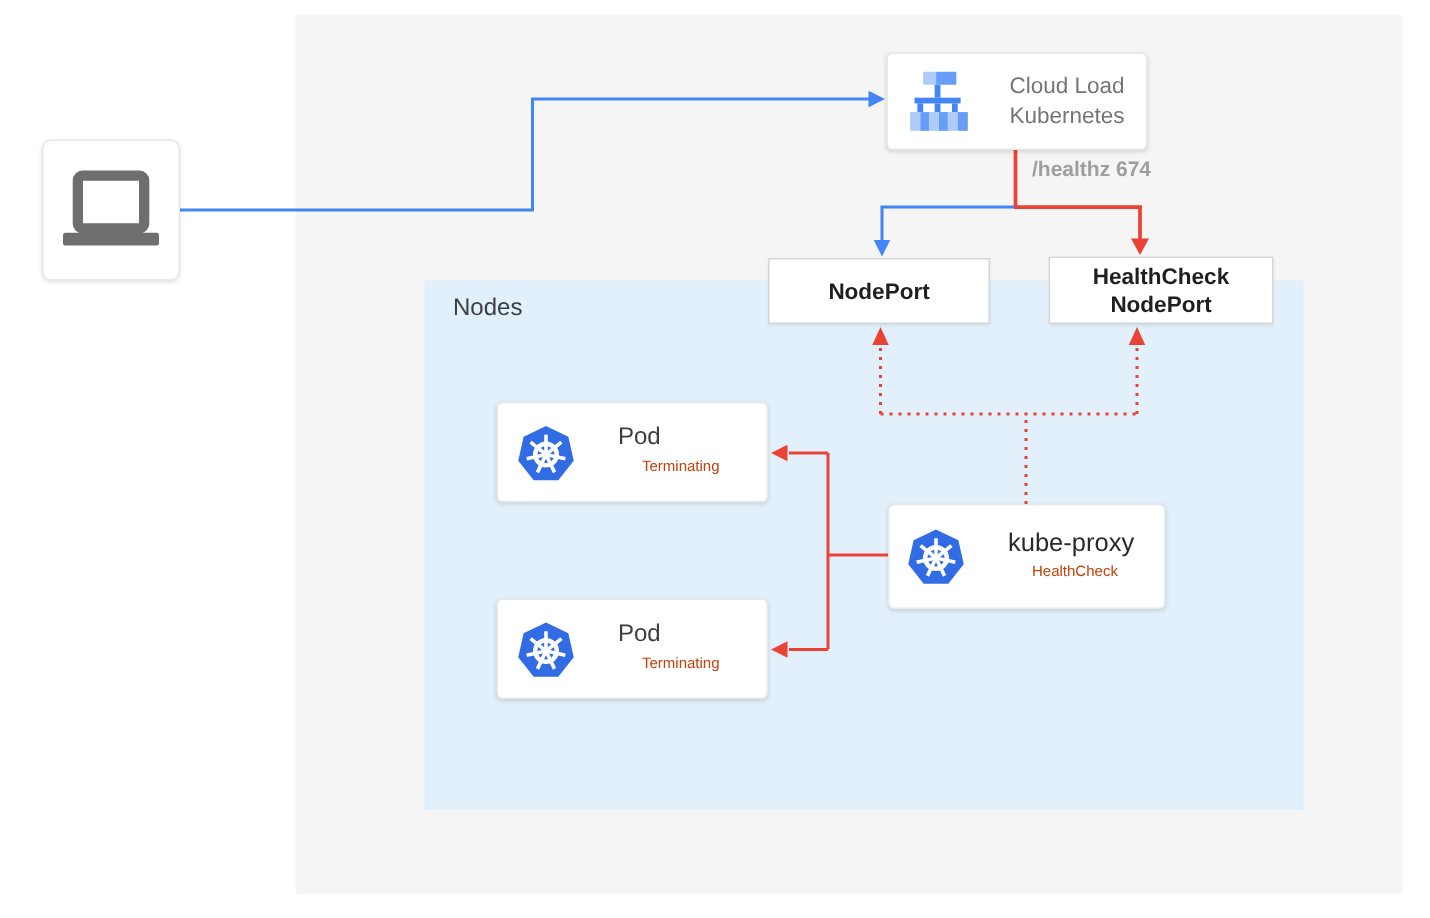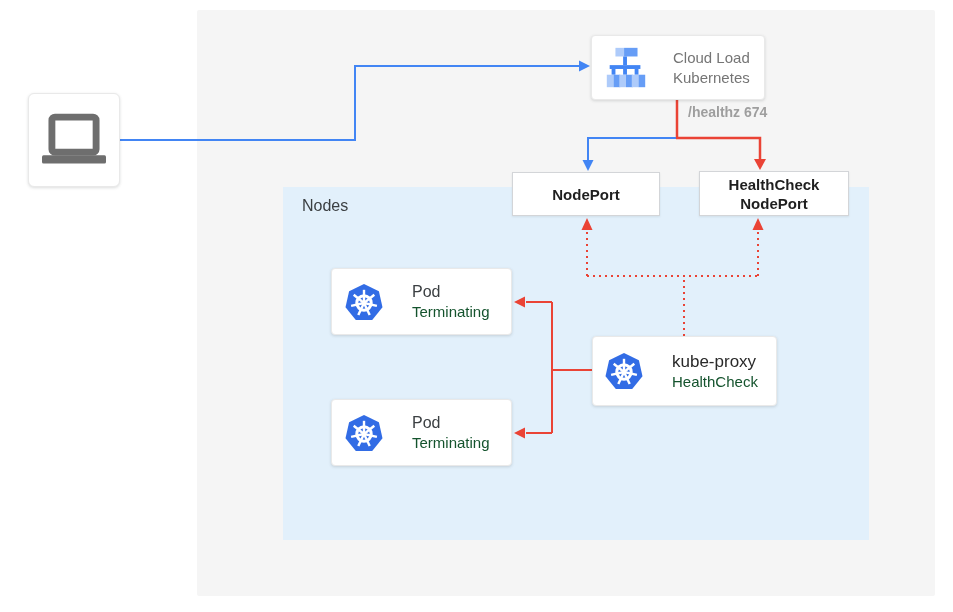--- a/index.html
+++ b/index.html
@@ -73,21 +73,21 @@
   }
   .nodeport-box { left: 512px; top: 172px; width: 148px; height: 44px; }
   .healthcheck-box { left: 683px; top: 171px; width: 150px; height: 45px; margin-left: 16px; }
   .pod-card { left: 331px; width: 181px; height: 67px; padding-left: 12px; }
   .pod-card-1 { top: 268px; }
   .pod-card-2 { top: 399px; }
   .kproxy-card { left: 592px; top: 336px; width: 185px; height: 70px; padding-left: 11px; }
   .k8s-text { margin-left: 28px; }
   .card-title { display: block; font-size: 16px; line-height: 20px; color: #3C4043; }
   .kproxy-card .card-title { font-size: 17px; color: #2A2A2A; }
-  .card-sub { display: block; font-size: 15px; line-height: 19px; color: #14532d; }
+  .card-sub { display: block; font-size: 10px; line-height: 19px; color: #c2410c; margin-left: 16px; }
   .healthz-label {
     position: absolute;
     left: 688px; top: 104px;
     font-size: 14px;
     font-weight: bold;
     color: #9E9E9E;
     white-space: nowrap;
   }
   .icon-svg { display: block; flex: 0 0 auto; }
 </style>

